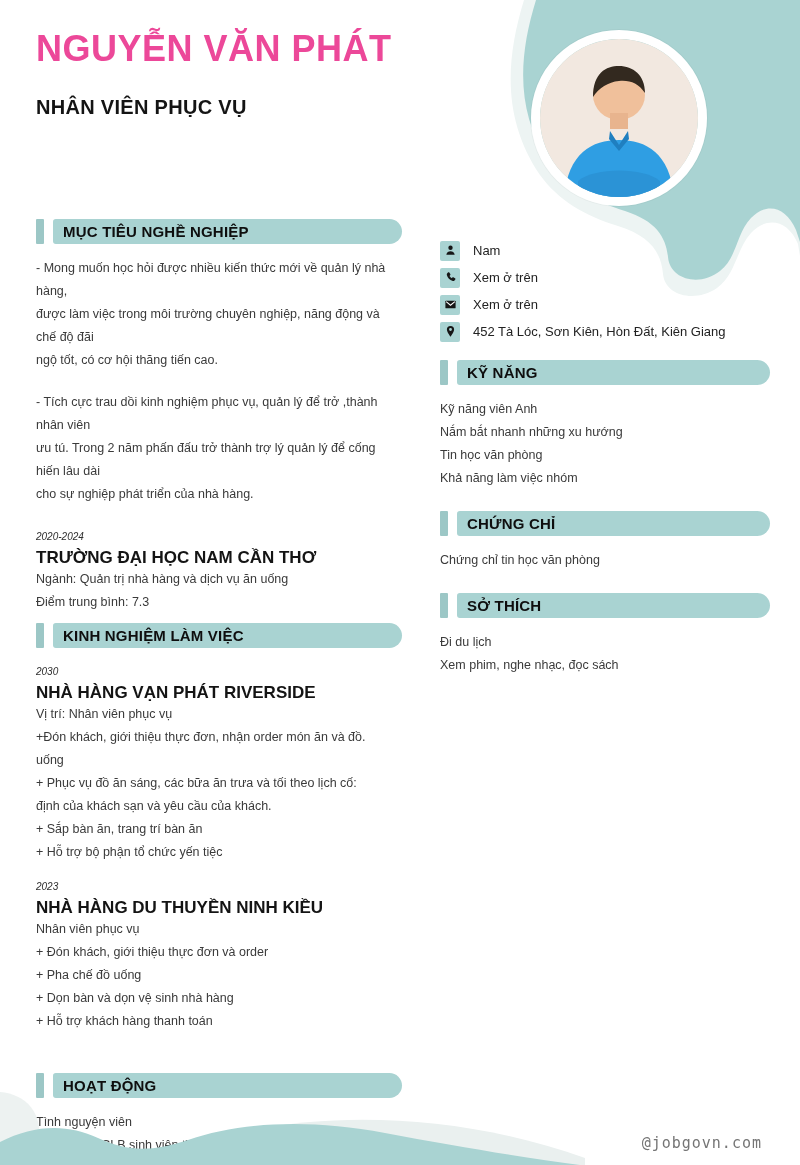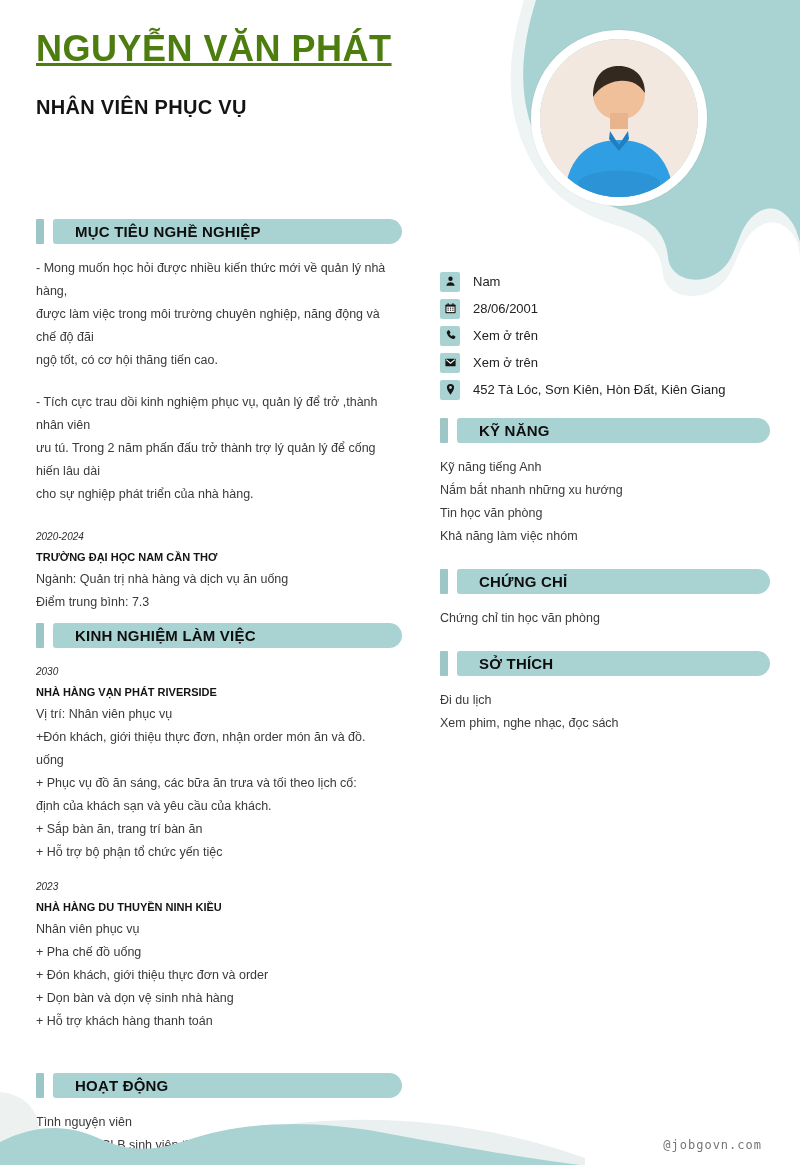--- a/index.html
+++ b/index.html
@@ -6,71 +6,71 @@
   .page {
     position:relative; width:800px; height:1165px; background:#ffffff;
     font-family:"Liberation Sans", sans-serif; overflow:hidden;
   }
   
   .decor-top    { position:absolute; left:495px; top:0; width:305px; height:310px; }
   .decor-bottom { position:absolute; left:0; top:1080px; width:600px; height:85px; }
 
   
   .header-block { position:absolute; left:36px; top:28px; }
-  .name  { margin:0; font-size:36px; font-weight:700; color:#4d7c0f; letter-spacing:.5px;text-decoration:underline; }
+  .name  { margin:0; font-size:36px; font-weight:700; color:#ec4899; letter-spacing:.5px; }
   .jobtitle { margin:26px 0 0; font-size:20px; font-weight:700; color:#141414; letter-spacing:.3px; }
 
   
   .photo {
     position:absolute; left:531px; top:30px; width:158px; height:158px;
     border-radius:50%; border:9px solid #ffffff; overflow:hidden;
     box-shadow:0 0 0 1px rgba(0,0,0,.03);
   }
   .photo svg { display:block; }
 
   
   .col-left  { position:absolute; left:36px;  top:219px; width:366px; }
-  .col-right { position:absolute; left:440px; top:268px; width:330px; }
+  .col-right { position:absolute; left:440px; top:237px; width:330px; }
 
   
   .sec-header { display:flex; height:25px; margin-bottom:13px; }
   .sec-accent { width:8px; background:#9CC7C6; border-radius:1px; margin-right:9px; }
   .sec-pill   {
     flex:1; background:#A9D3D2; border-radius:3px 13px 13px 3px;
-    display:flex; align-items:center; padding-left:22px;
+    display:flex; align-items:center; padding-left:10px;
     font-size:15px; font-weight:700; color:#0e0e0e; letter-spacing:.2px;
   }
 
   .sec { margin-bottom:40px; }
   .sec-objective { margin-bottom:20px; }
   .sec-education { margin-bottom:9px; }
   .sec-activities { margin-bottom:16px; }
 
   .body-line { font-size:12.5px; color:#3a3a3a; line-height:23px; }
   .para { margin:0 0 19px; }
   .period { font-size:10px; color:#2f2f2f; font-style:italic; line-height:21px; }
-  .org    { font-size:11px; color:#141414; font-weight:700; line-height:21px; }
+  .org    { font-size:17px; color:#141414; font-weight:700; line-height:21px; }
   .job { margin-bottom:12px; }
 
   
   .info-list { margin-bottom:15px; }
   .info-item { display:flex; align-items:center; height:27px; }
   .icon-box  {
     width:20px; height:20px; background:#A9D3D2; border-radius:2px;
     display:flex; align-items:center; justify-content:center; margin-right:13px; flex:none;
   }
   .icon-box svg { display:block; }
   .info-value { font-size:13px; color:#222222; }
 
   .sec-right { margin-bottom:21px; }
 
   
   .watermark {
     position:absolute; right:38px; bottom:13px;
-    font-family:"DejaVu Sans Mono", monospace; font-size:12px;
+    font-family:"DejaVu Sans Mono", monospace; font-size:15px;
     color:#757575; letter-spacing:1px;margin-left:36px;
   }
 </style>
 </head>
 <body>
 
 <div class="page">
 
   <svg class="decor-top" viewBox="0 0 305 310" xmlns="http://www.w3.org/2000/svg">
     <path fill="#EDF4F3" d="M29,0 C10,62 8,120 45,175 C63,200 90,216 123,226 C155,236 166,252 168,274 C170,296 200,303 222,288 C241,274 241,250 256,233 C272,216 293,220 303,244 L305,256 L305,0 Z"></path>
@@ -133,22 +133,22 @@
         <div class="body-line">uống</div>
         <div class="body-line">+ Phục vụ đồ ăn sáng, các bữa ăn trưa và tối theo lịch cố:</div>
         <div class="body-line">định của khách sạn và yêu cầu của khách.</div>
         <div class="body-line">+ Sắp bàn ăn, trang trí bàn ăn</div>
         <div class="body-line">+ Hỗ trợ bộ phận tổ chức yến tiệc</div>
       </div>
       <div class="job">
         <div class="period">2023</div>
         <div class="org">NHÀ HÀNG DU THUYỀN NINH KIỀU</div>
         <div class="body-line">Nhân viên phục vụ</div>
+        <div class="body-line">+ Đón khách, giới thiệu thực đơn và order</div>
         <div class="body-line">+ Pha chế đồ uống</div>
-        <div class="body-line">+ Đón khách, giới thiệu thực đơn và order</div>
         <div class="body-line">+ Dọn bàn và dọn vệ sinh nhà hàng</div>
         <div class="body-line">+ Hỗ trợ khách hàng thanh toán</div>
       </div>
     </div>
 
     <div class="sec sec-activities">
       <div class="sec-header">
         <div class="sec-accent"></div>
         <div class="sec-pill">HOẠT ĐỘNG</div>
       </div>
@@ -177,41 +177,20 @@
                 <circle cx="10" cy="6.3" r="2.9"></circle>
                 <path d="M4.4 15.6c.5-3.1 3-4.6 5.6-4.6s5.1 1.5 5.6 4.6z"></path>
               </g>
             </svg>
         </span>
         <span class="info-value">Nam</span>
       </div>
       <div class="info-item">
         <span class="icon-box">
           <svg width="15" height="15" viewBox="0 0 20 20">
-              <g fill="#161616">
-                <path d="M4.2 4.6h11.6c.6 0 1 .4 1 1v9.8c0 .6-.4 1-1 1H4.2c-.6 0-1-.4-1-1V5.6c0-.6.4-1 1-1z"></path>
-                <rect x="6" y="3" width="1.6" height="2.6"></rect>
-                <rect x="12.4" y="3" width="1.6" height="2.6"></rect>
-              </g>
-              <rect x="4.7" y="7.5" width="10.6" height="7.3" fill="#fff"></rect>
-              <g fill="#161616">
-                <rect x="6" y="8.8" width="1.7" height="1.5"></rect>
-                <rect x="9.15" y="8.8" width="1.7" height="1.5"></rect>
-                <rect x="12.3" y="8.8" width="1.7" height="1.5"></rect>
-                <rect x="6" y="11.5" width="1.7" height="1.5"></rect>
-                <rect x="9.15" y="11.5" width="1.7" height="1.5"></rect>
-                <rect x="12.3" y="11.5" width="1.7" height="1.5"></rect>
-              </g>
-            </svg>
-        </span>
-        <span class="info-value">28/06/2001</span>
-      </div>
-      <div class="info-item">
-        <span class="icon-box">
-          <svg width="15" height="15" viewBox="0 0 20 20">
               <path fill="#161616" d="M6.6 3.4c.6-.6 1.6-.5 2 .2l1.1 1.7c.4.6.3 1.3-.2 1.8l-.8.8c.6 1.3 1.7 2.4 3 3l.8-.8c.5-.5 1.2-.6 1.8-.2l1.7 1.1c.7.4.8 1.4.2 2l-.9.9c-.6.6-1.4.8-2.2.6-4.4-1.4-6.9-3.9-8-8-.2-.8 0-1.6.6-2.2z"></path>
             </svg>
         </span>
         <span class="info-value">Xem ở trên</span>
       </div>
       <div class="info-item">
         <span class="icon-box">
           <svg width="15" height="15" viewBox="0 0 20 20">
               <rect x="3.2" y="5" width="13.6" height="10" rx="0.8" fill="#161616"></rect>
               <path d="M4.2 6.2 L10 11 L15.8 6.2" stroke="#fff" stroke-width="1.4" fill="none"></path>
@@ -227,21 +206,21 @@
         </span>
         <span class="info-value">452 Tà Lóc, Sơn Kiên, Hòn Đất, Kiên Giang</span>
       </div>
     </div>
 
     <div class="sec-right">
       <div class="sec-header">
         <div class="sec-accent"></div>
         <div class="sec-pill">KỸ NĂNG</div>
       </div>
-      <div class="body-line">Kỹ năng tiếng Anh</div>
+      <div class="body-line">Kỹ năng viên Anh</div>
       <div class="body-line">Nắm bắt nhanh những xu hướng</div>
       <div class="body-line">Tin học văn phòng</div>
       <div class="body-line">Khả năng làm việc nhóm</div>
     </div>
 
     <div class="sec-right">
       <div class="sec-header">
         <div class="sec-accent"></div>
         <div class="sec-pill">CHỨNG CHỈ</div>
       </div>

